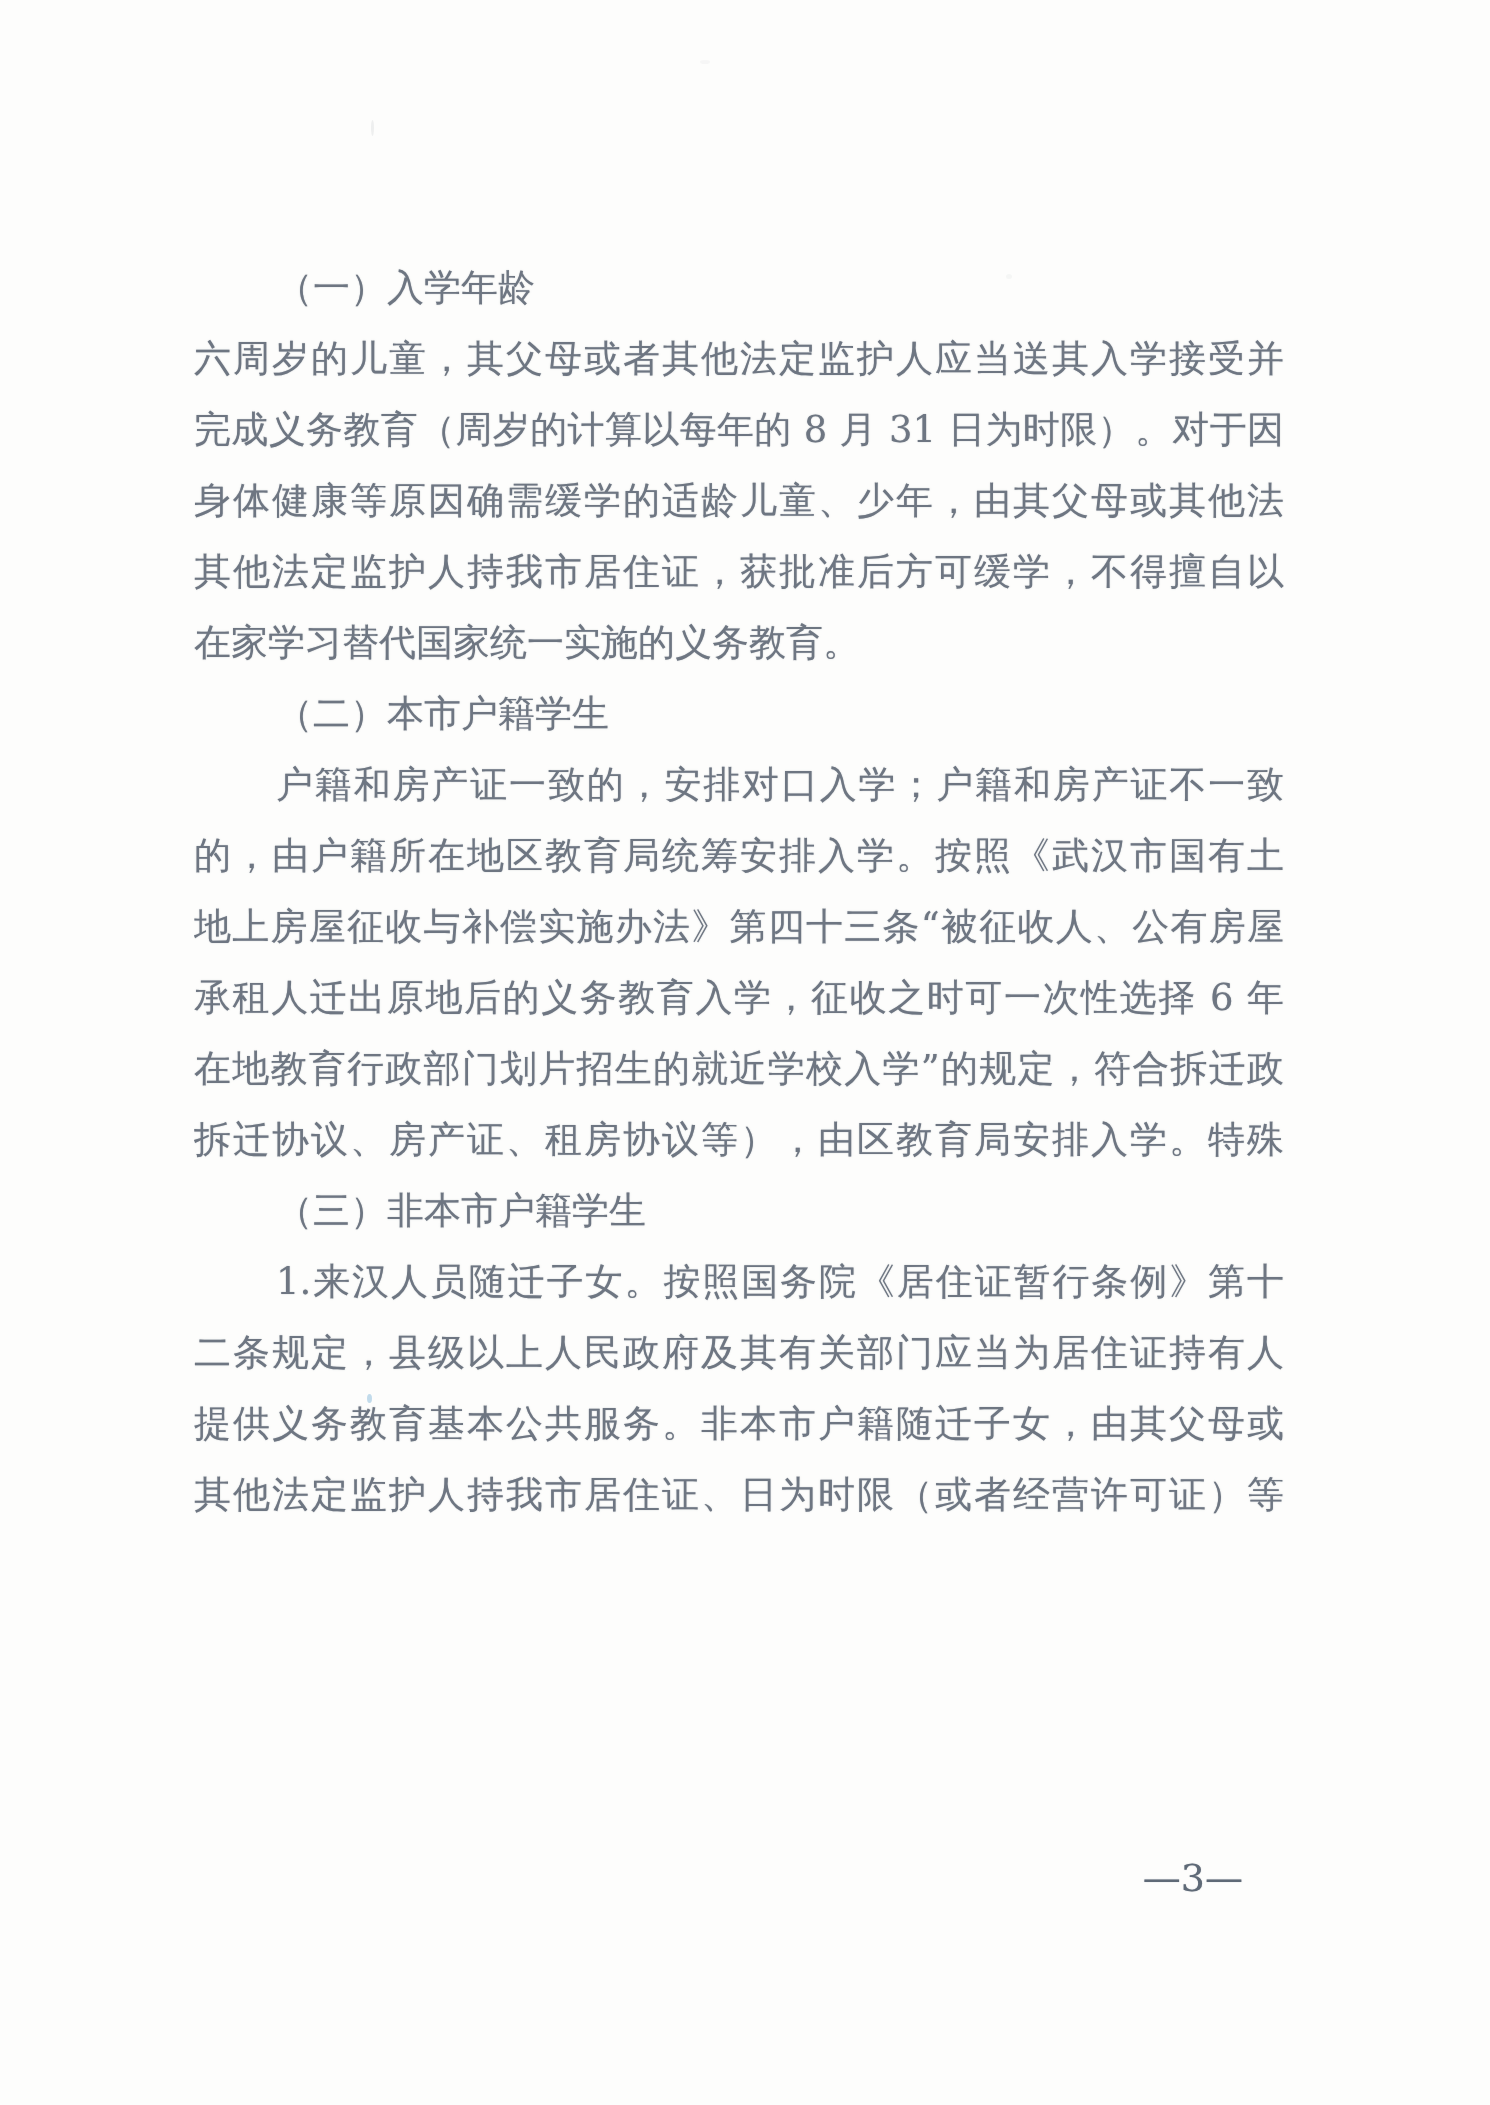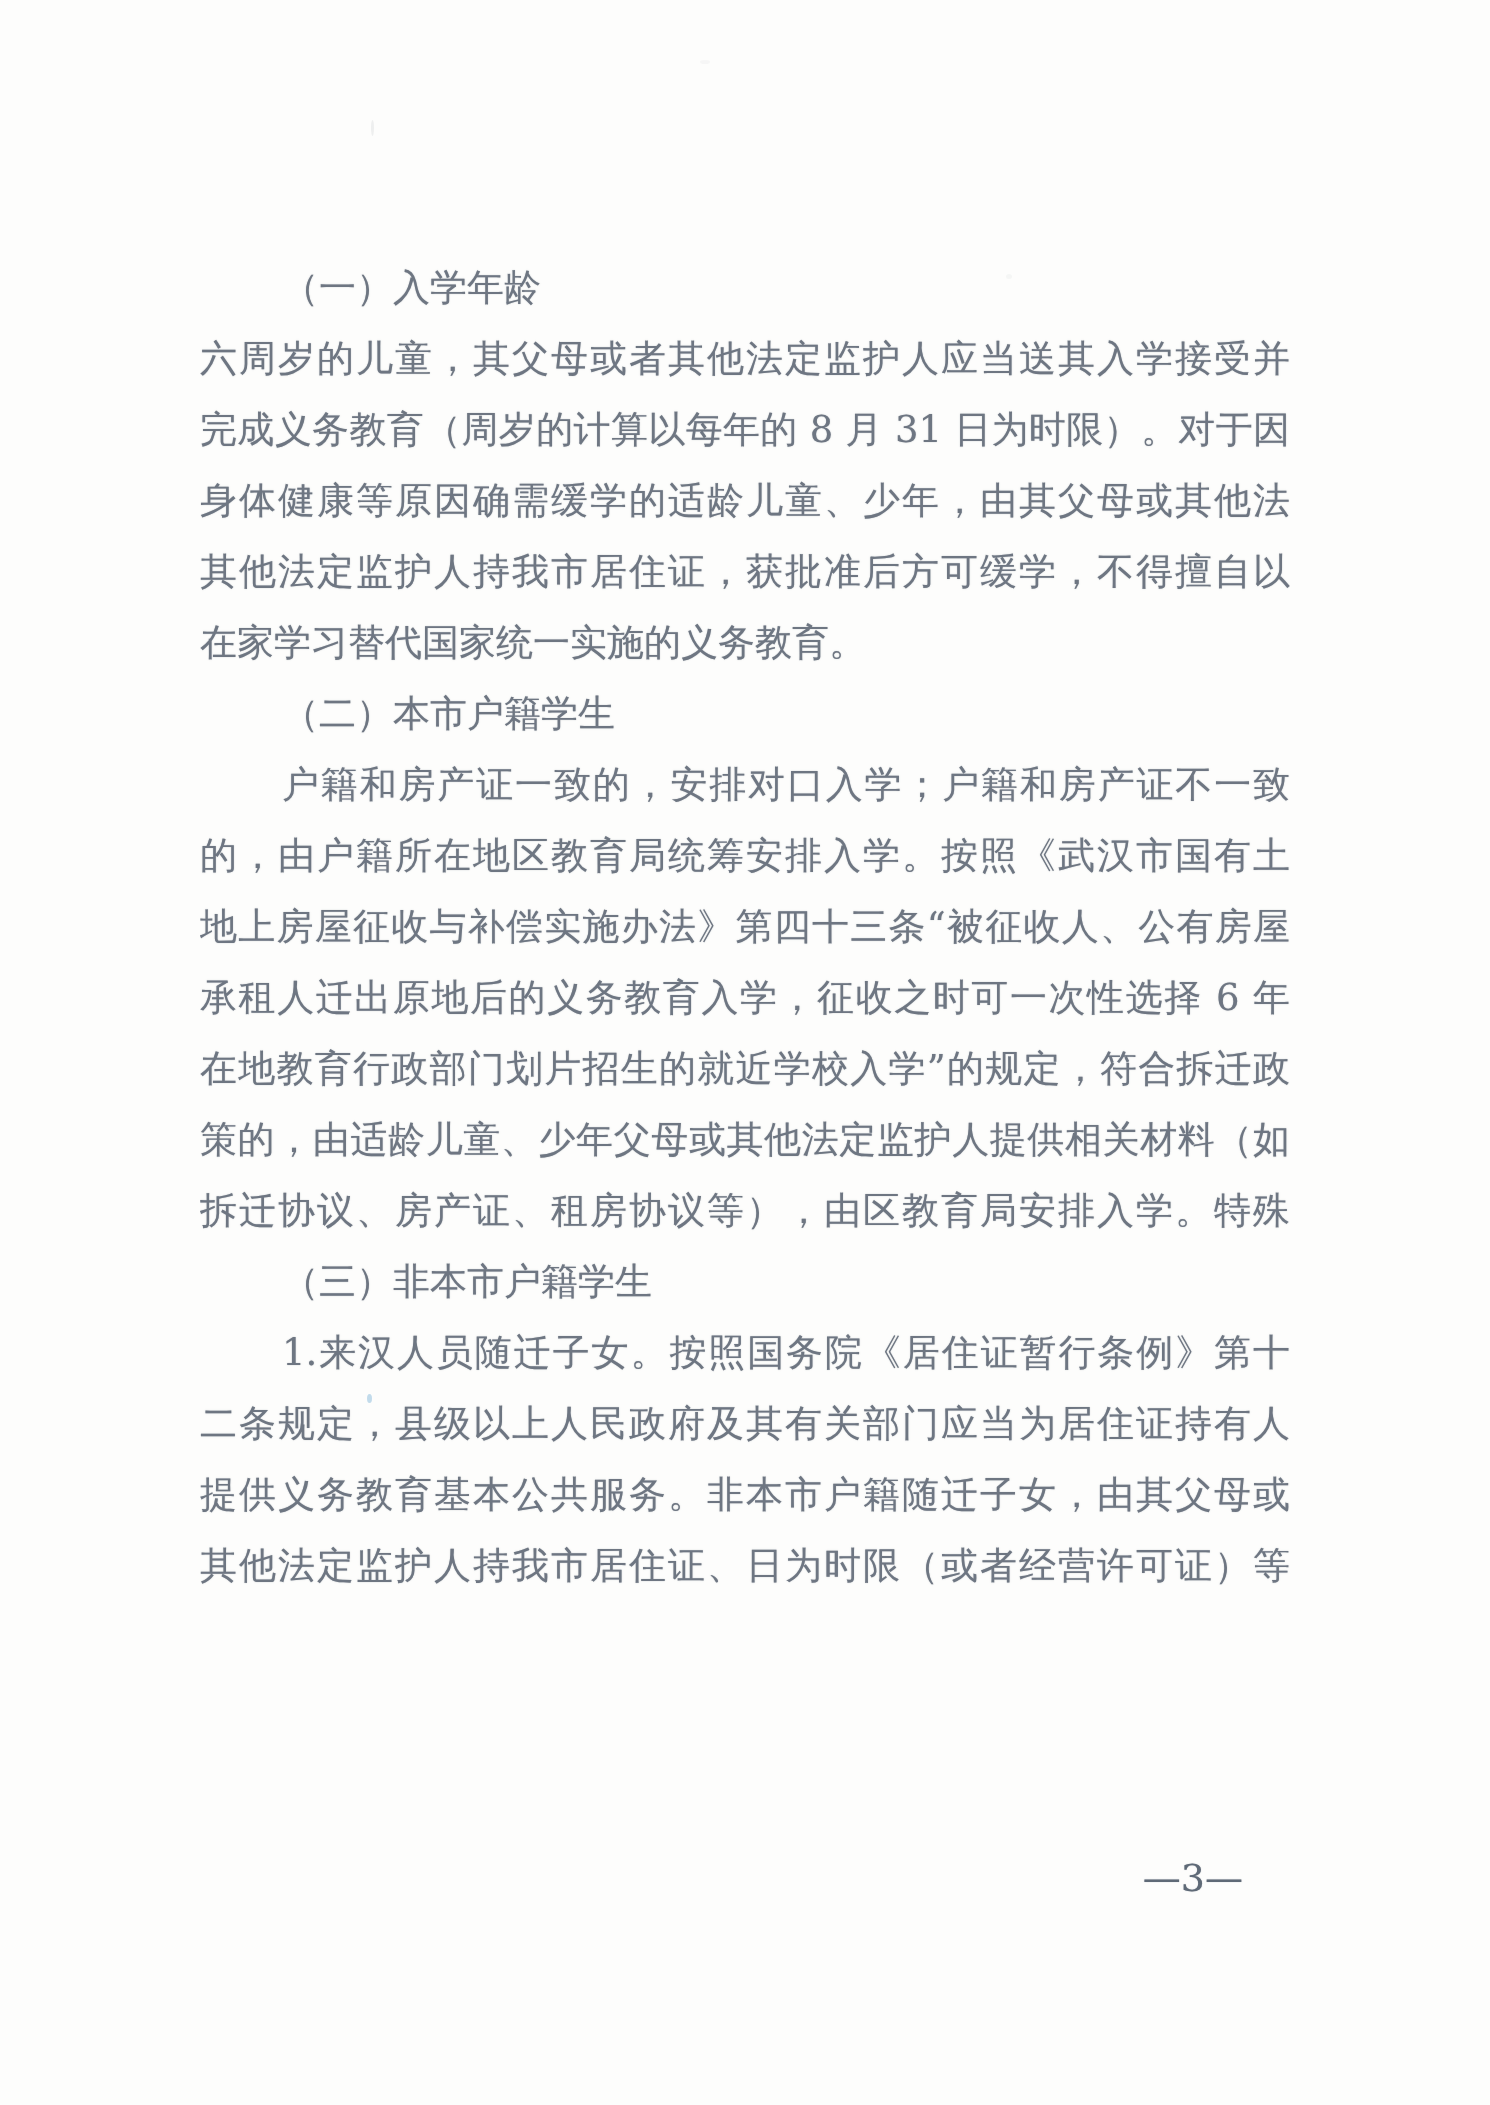--- a/index.html
+++ b/index.html
@@ -6,21 +6,21 @@
   .page {
     position:relative;
     width:1490px; height:2105px;
     background:#fdfdfc;
     overflow:hidden;
     font-family:"DejaVu Serif", serif;
     color:#6e7682;
   }
   .content {
     position:absolute;
-    left:200px; top:252px;
+    left:194px; top:252px;
     width:1090px;
     font-size:37px;
     line-height:71px;
   }
   .line {
     height:71px;
     overflow:hidden;
     text-align:justify;
     text-shadow:0 0 1.2px rgba(110,118,130,.55);
     white-space:normal;
@@ -57,21 +57,20 @@
     <div class="line full">完成义务教育（周岁的计算以每年的 8 月 31 日为时限）。对于因</div>
     <div class="line full">身体健康等原因确需缓学的适龄儿童、少年，由其父母或其他法</div>
     <div class="line full">其他法定监护人持我市居住证，获批准后方可缓学，不得擅自以</div>
     <div class="line">在家学习替代国家统一实施的义务教育。</div>
     <div class="line indent">（二）本市户籍学生</div>
     <div class="line indent full">户籍和房产证一致的，安排对口入学；户籍和房产证不一致</div>
     <div class="line full">的，由户籍所在地区教育局统筹安排入学。按照《武汉市国有土</div>
     <div class="line full">地上房屋征收与补偿实施办法》第四十三条“被征收人、公有房屋</div>
     <div class="line full">承租人迁出原地后的义务教育入学，征收之时可一次性选择 6 年</div>
     <div class="line full">在地教育行政部门划片招生的就近学校入学”的规定，符合拆迁政</div>
-    <div class="line full">策的，由适龄儿童、少年父母或其他法定监护人提供相关材料（如</div>
     <div class="line full">拆迁协议、房产证、租房协议等），由区教育局安排入学。特殊</div>
     <div class="line indent">（三）非本市户籍学生</div>
     <div class="line indent full">1.来汉人员随迁子女。按照国务院《居住证暂行条例》第十</div>
     <div class="line full">二条规定，县级以上人民政府及其有关部门应当为居住证持有人</div>
     <div class="line full">提供义务教育基本公共服务。非本市户籍随迁子女，由其父母或</div>
     <div class="line full">其他法定监护人持我市居住证、日为时限（或者经营许可证）等</div>
   </div>
 
   <div class="pageno">—3—</div>
 </div>

